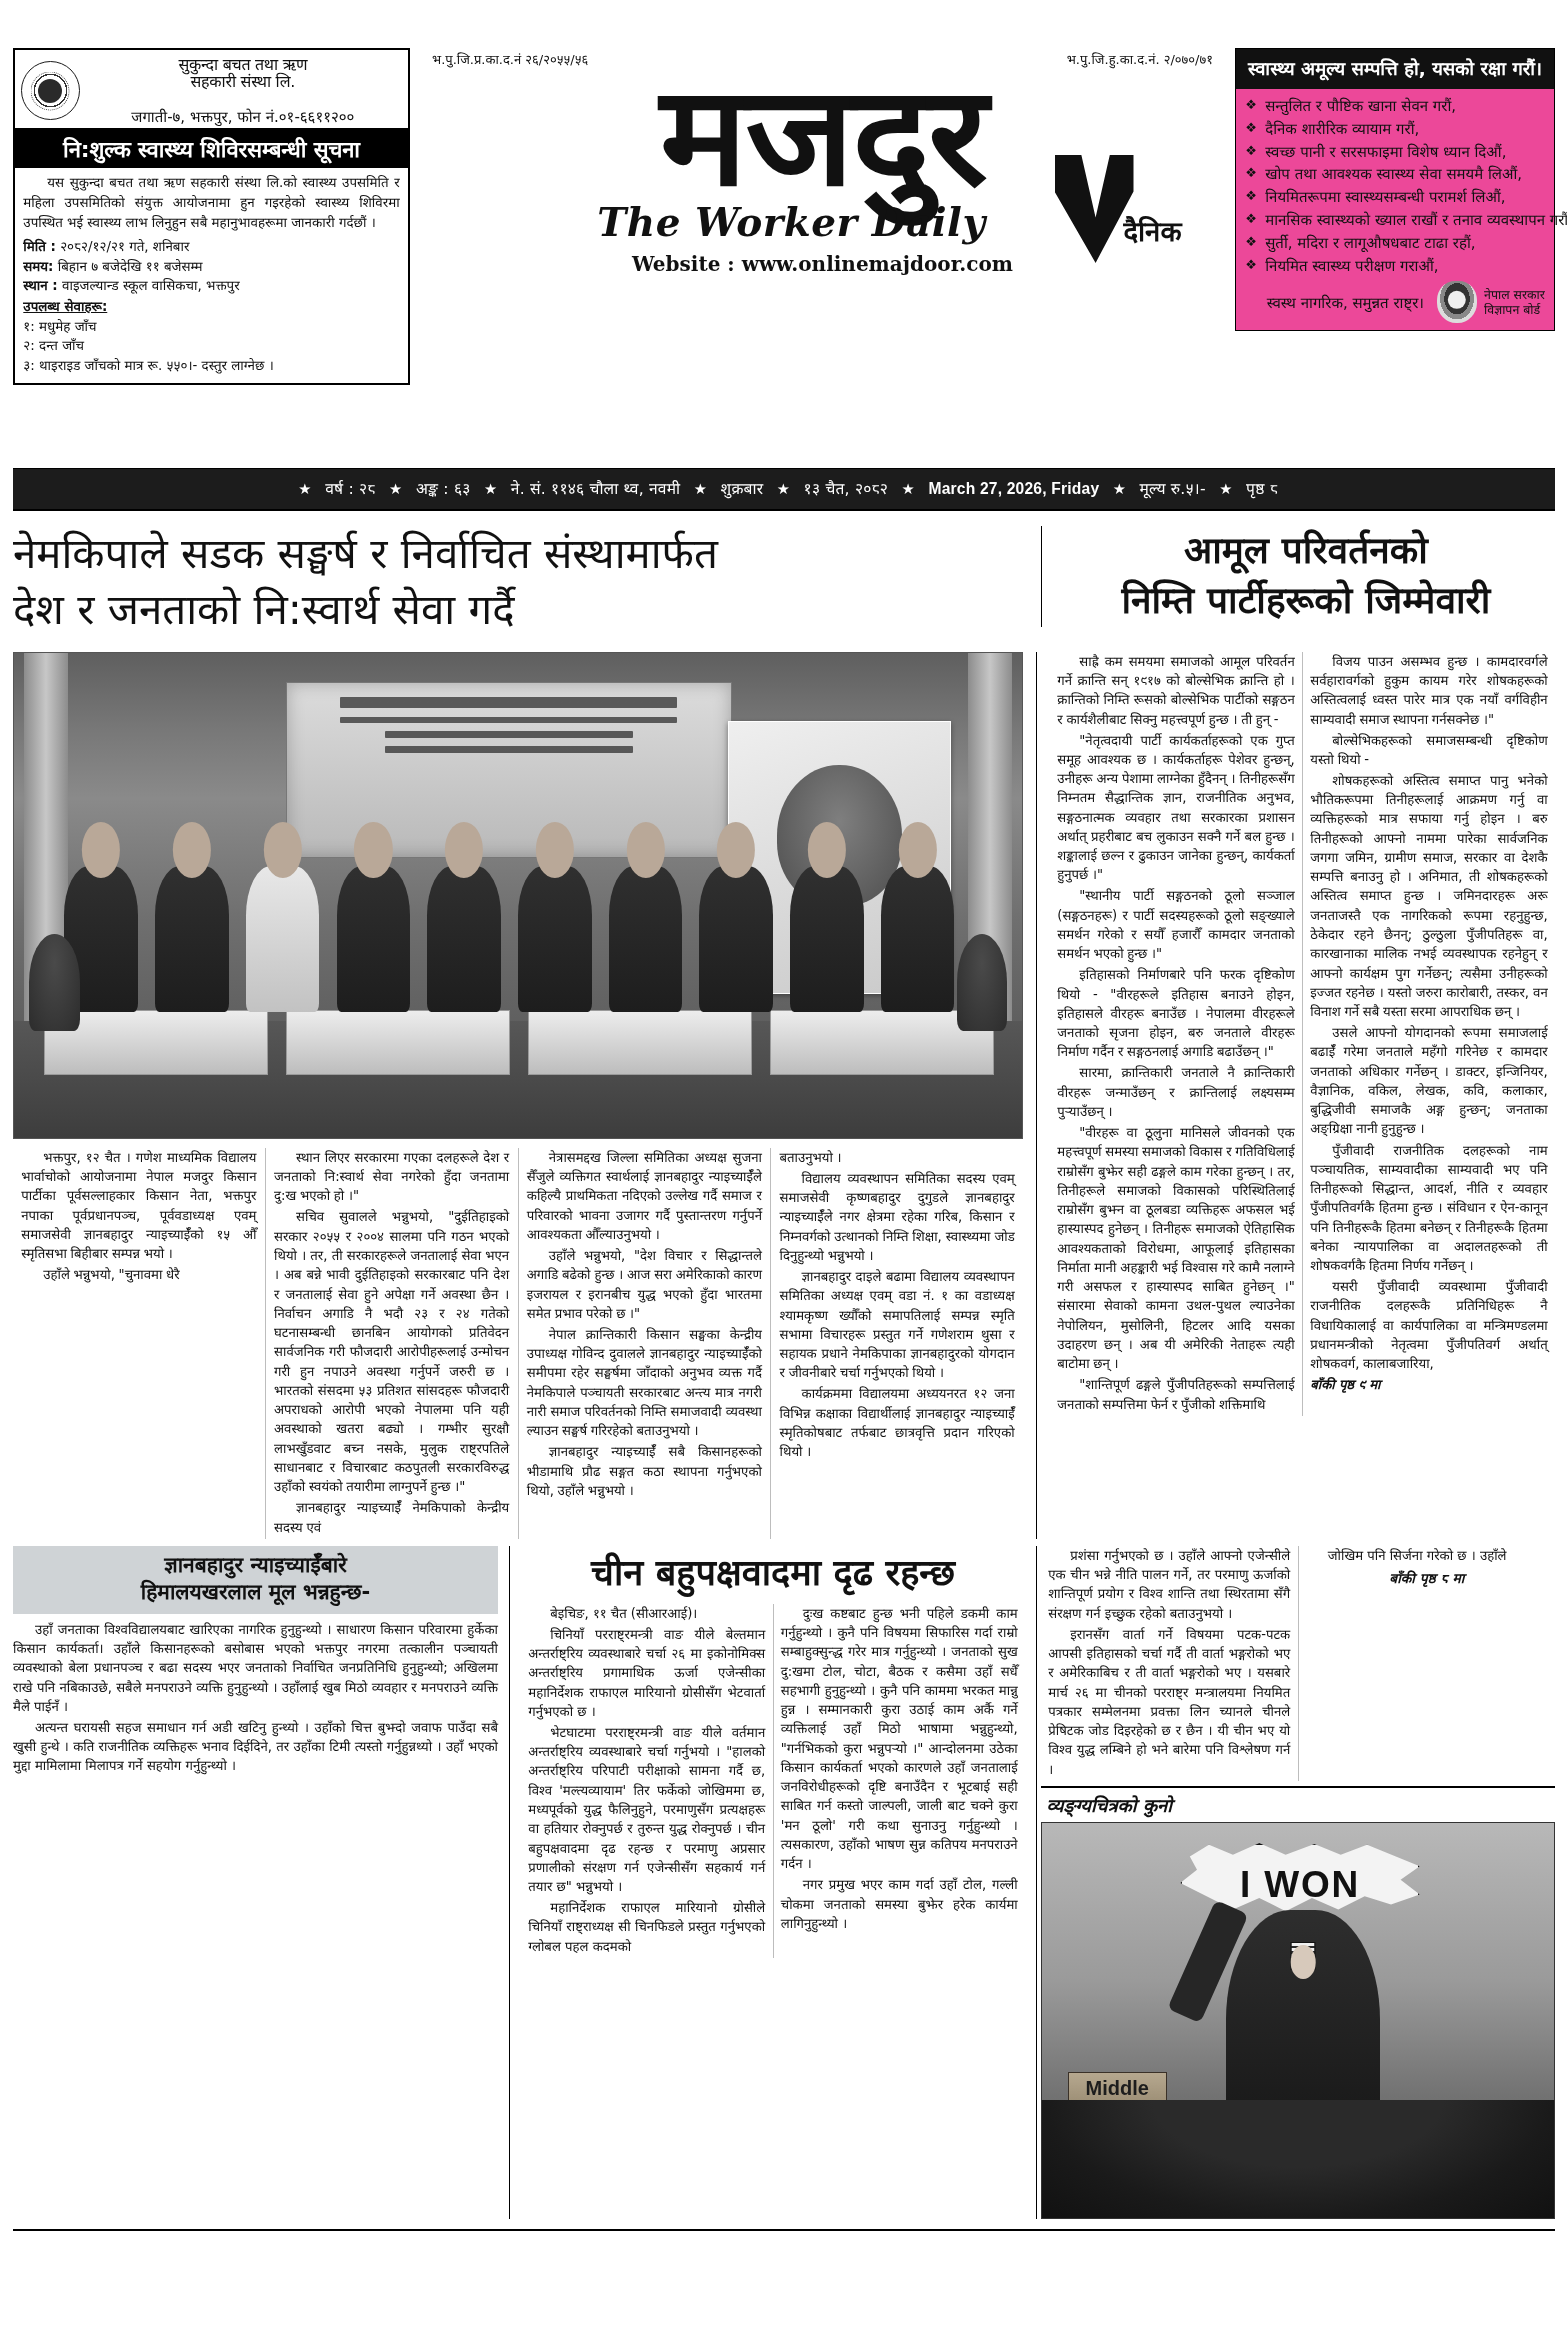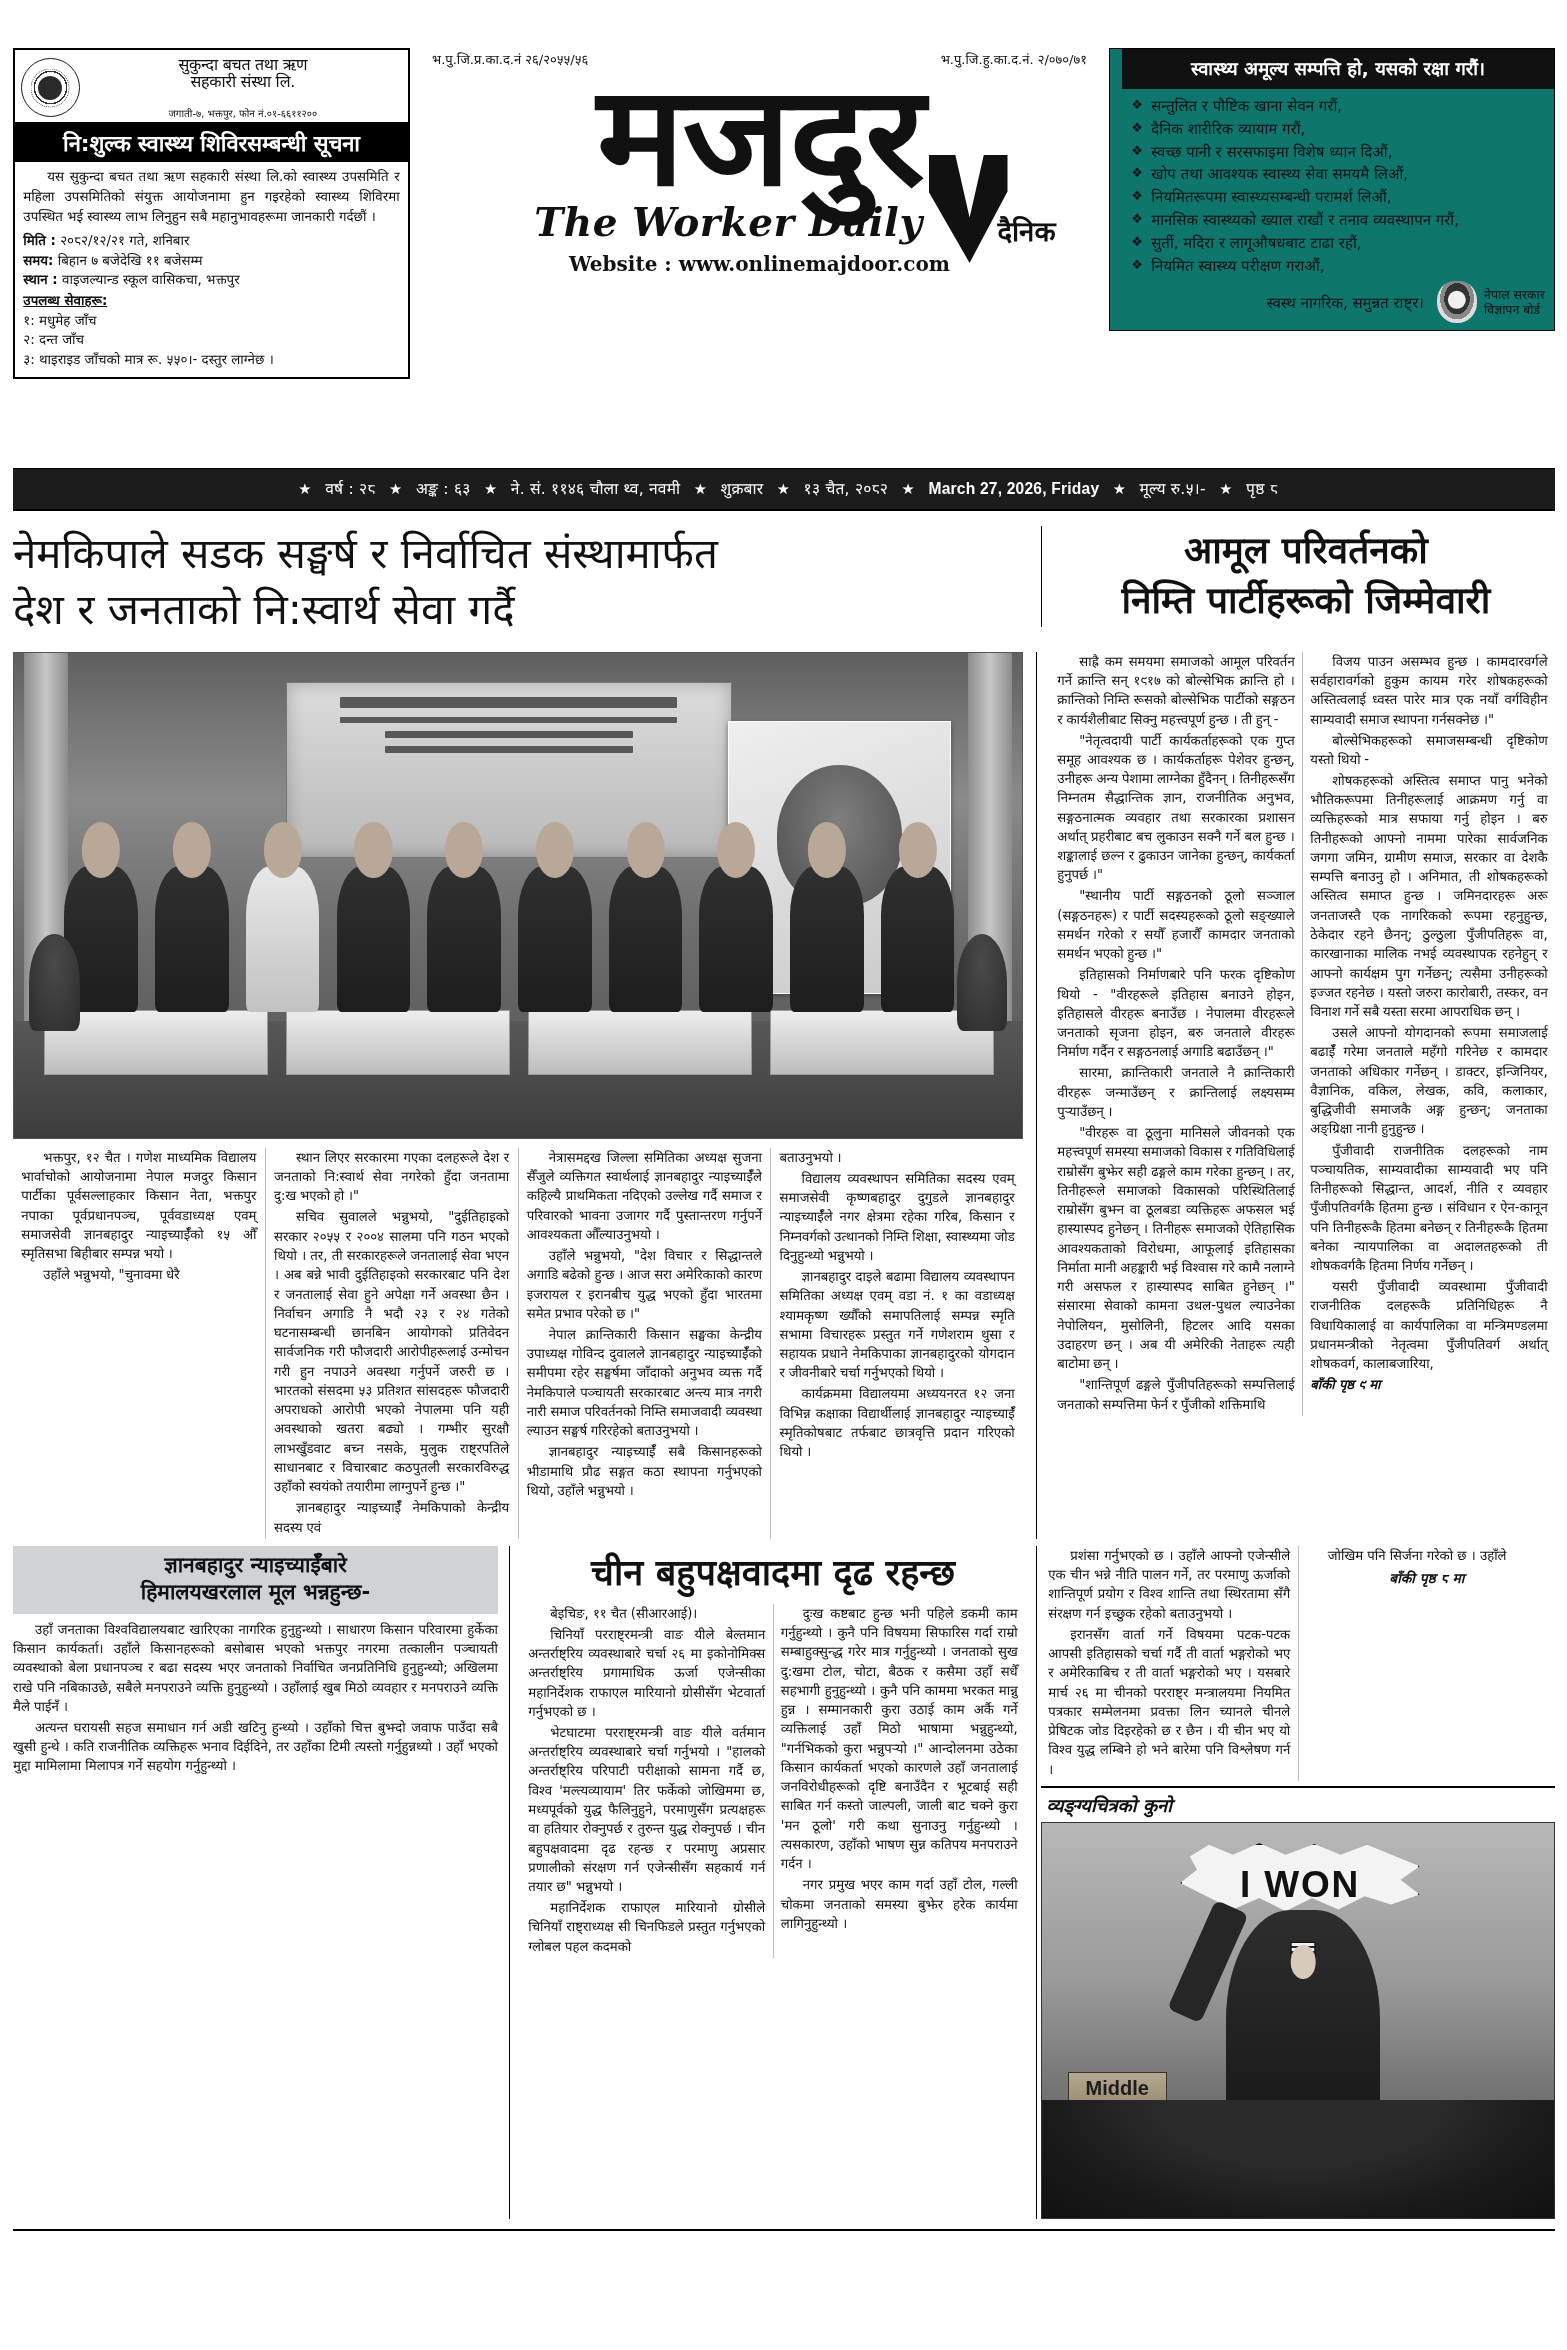--- a/index.html
+++ b/index.html
@@ -79,21 +79,21 @@
     border: 0.9px dotted #444;
   }
   .ad-title-wrap { flex: 1; text-align: center; }
   .ad-title {
     font-size: 16px;
     font-weight: normal;
     line-height: 1.12;
     letter-spacing: -0.3px;
   }
   .ad-sub {
-    font-size: 10px;
+    font-size: 15px;
     margin-top: 15px;
   }
   .ad-banner {
     background: #000;
     color: #fff;
     text-align: center;
     font-size: 22px;
     font-weight: bold;
     padding: 2.8px 0 4.6px 0;
     letter-spacing: -0.2px;
@@ -182,25 +182,24 @@
   }
   .website {
     font-family: "DejaVu Serif", serif;
     font-weight: bold;
     font-size: 20px;
     margin-top: -3.7px;
   }
 
   
   .ad-right {
-    width: 446px;
+    width: 320px;
     border: 1.8px solid #000;
     box-sizing: border-box;
-    background: #0f766e;
-    padding-left: 12px;
+    background: #ec4899;
   }
   .health-banner {
     background: #111;
     color: #fff;
     text-align: center;
     font-weight: bold;
     font-size: 18.4px;
     padding: 6.4px 3.7px 8.3px 3.7px;
   }
   .health-list {

